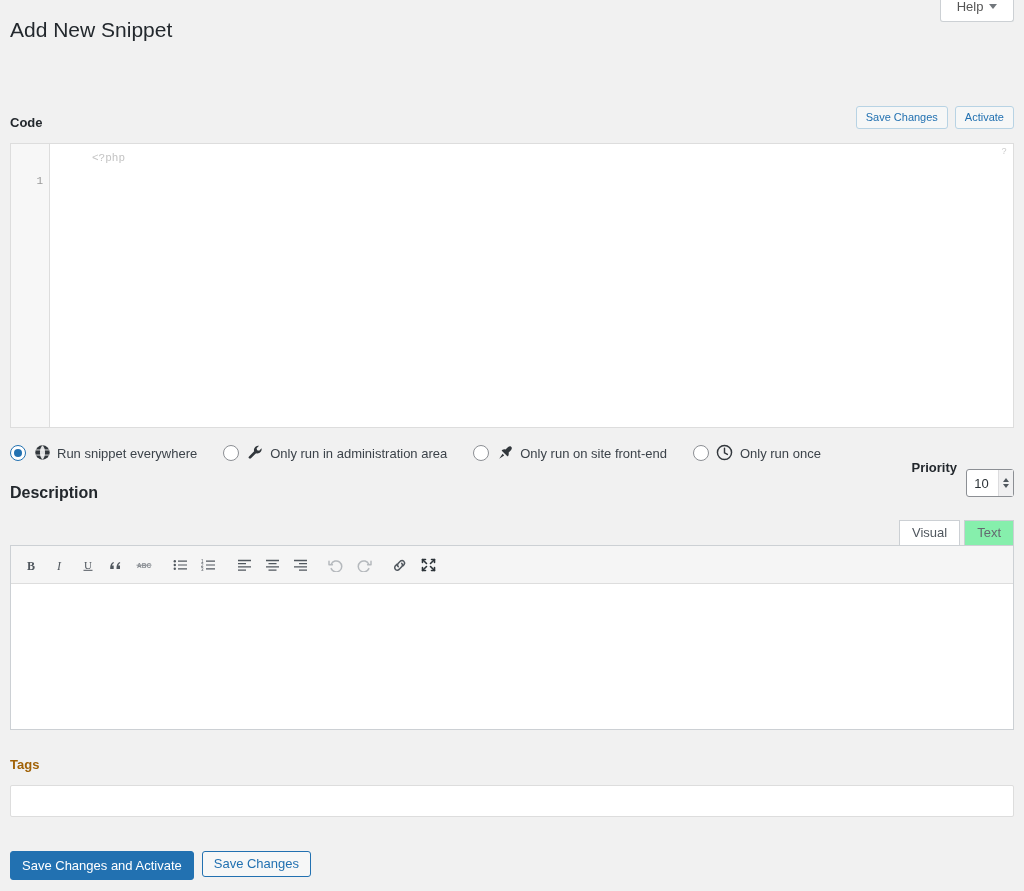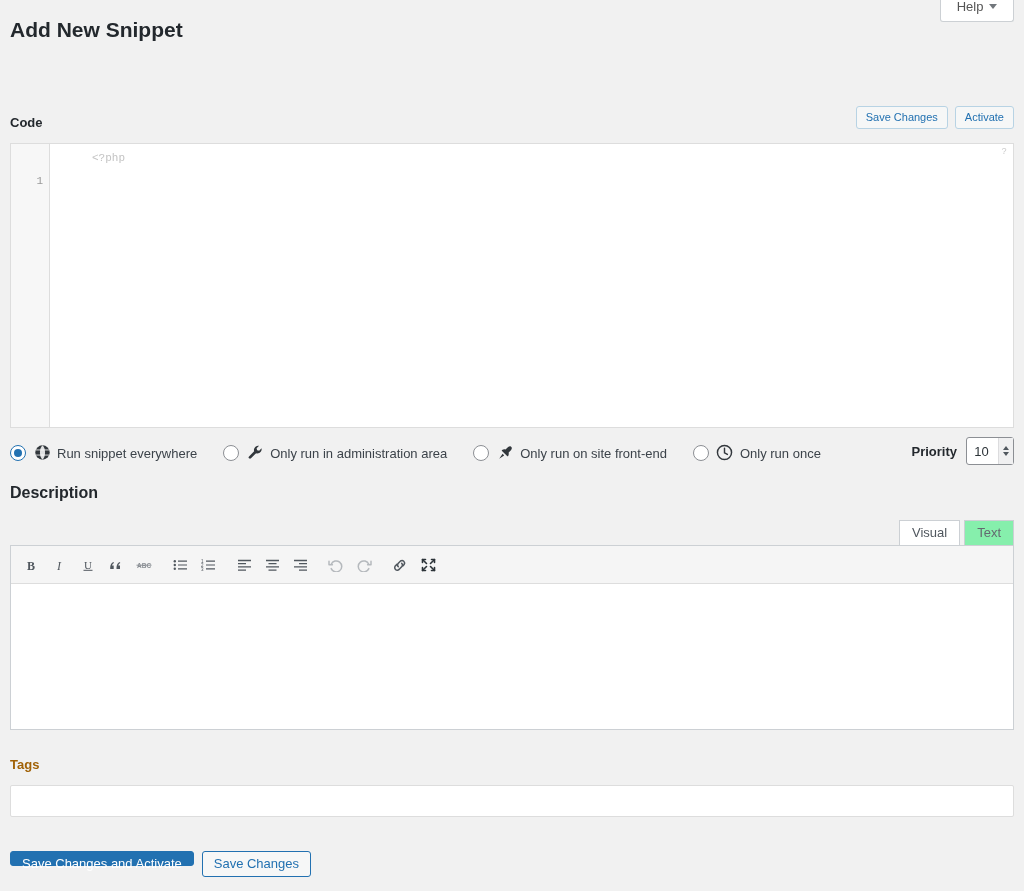--- a/index.html
+++ b/index.html
@@ -42,21 +42,21 @@
     border-right: 4px solid transparent;
     border-top: 5px solid #72777c;
   }
 
   
   .page-title {
     position: absolute;
     left: 10px;
     top: 16px;
     font-size: 21px;
-    font-weight: 700;
+    font-weight: 400;
     color: #23282d;
     line-height: 1.3;
     margin: 0;
     padding: 0;
   }
 
   
   .title-input {
     position: absolute;
     left: 10px;
@@ -214,20 +214,21 @@
   }
   .priority-label { font-size: 13px; font-weight: bold; color: #23282d; }
   .priority-field {
     width: 48px; height: 28px;
     border: 1px solid #8c8f94;
     border-radius: 3px;
     background: #fff;
     display: flex;
     align-items: center;
     position: relative;
+    margin-top: 32px;
   }
   .priority-value {
     flex: 1;
     text-align: center;
     font-size: 13px;
     color: #2c3338;
     padding-right: 2px;
   }
   .spin {
     width: 15px;
@@ -347,21 +348,21 @@
 
   
   .bottom-actions {
     position: absolute;
     left: 10px;
     top: 851px;
     display: flex;
     gap: 8px;
   }
   .btn-primary {
-    height: 15px;
+    height: 29px;
     padding: 0 11px;
     background: #2271b1;
     border: 1px solid #2271b1;
     border-radius: 3px;
     color: #fff;
     font-size: 13px;
     font-family: "Liberation Sans", sans-serif;
     line-height: 24px;
     cursor: pointer;
     white-space: nowrap;

